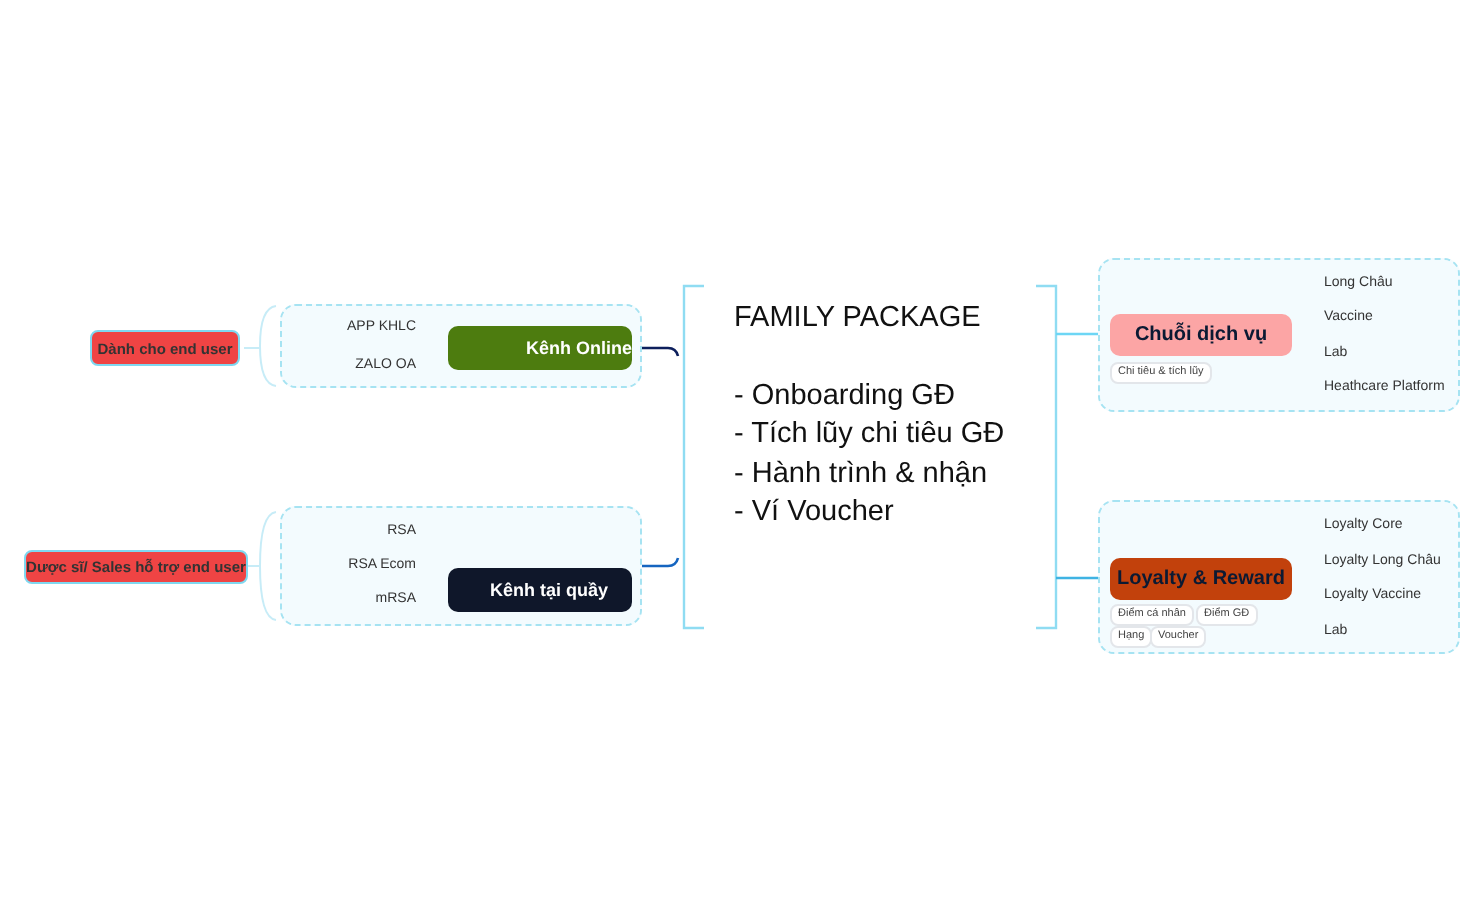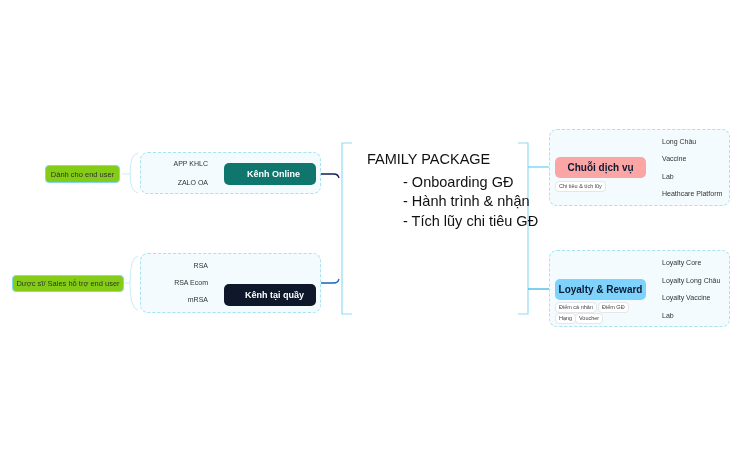--- a/index.html
+++ b/index.html
@@ -7,48 +7,49 @@
     width: 738px; height: 457px; background: #ffffff; position: relative; overflow: hidden;
     font-family: "Liberation Sans", "DejaVu Sans", sans-serif; color: #1f2937;
   }
   .svg-layer { position: absolute; left: 0; top: 0; width: 738px; height: 457px; pointer-events: none; }
 
   .group-box {
     position: absolute; border: 1px dashed #a6e3f2; background: #f3fbfe; border-radius: 8px;
     box-sizing: border-box;
   }
   .side-label {
-    position: absolute; box-sizing: border-box; border: 1.5px solid #7fd8f0; background: #84cc16;
+    position: absolute; box-sizing: border-box; border: 1.5px solid #7fd8f0; background: #ef4444;
     border-radius: 4px; font-size: 7.5px; color: #333; display: flex; align-items: center; justify-content: center;
     white-space: nowrap;
+    font-weight: bold;
   }
   .leaf {
     position: absolute; font-size: 7px; color: #333; white-space: nowrap;
   }
   .leaf.right-align { text-align: right; }
   .node {
     position: absolute; box-sizing: border-box; border-radius: 5px; font-weight: bold;
     display: flex; align-items: center; white-space: nowrap;
   }
-  .node-online { background: #0f766e; color: #fff; font-size: 9px; justify-content: flex-end; padding-right: 16px; }
+  .node-online { background: #4d7c0f; color: #fff; font-size: 9px; justify-content: flex-end; padding-right: 0; }
   .node-counter { background: #0f172a; color: #fff; font-size: 9px; justify-content: flex-end; padding-right: 12px; margin-top: 12px; }
   .node-service { background: #fca5a5; color: #0b1a33; font-size: 10px; justify-content: center; }
-  .node-loyalty { background: #7dd3fc; color: #0b1a33; font-size: 10px; justify-content: center; }
+  .node-loyalty { background: #c2410c; color: #0b1a33; font-size: 10px; justify-content: center; }
 
   .tag {
     position: absolute; font-size: 5.5px; color: #444; background: #fff; border: 1px solid #e3e6ea;
     border-radius: 4px; padding: 1px 3px; white-space: nowrap; line-height: 7px;
   }
 
   .center-text {
     position: absolute; left: 367px; top: 150px; font-size: 14.5px; color: #111; line-height: 19.5px;
     white-space: nowrap;
   }
-  .center-text .title { display: block; margin-bottom: 3px; }
-  .center-text .line { display: block; margin-left: 36px; }
+  .center-text .title { display: block; margin-bottom: 19px; }
+  .center-text .line { display: block; }
 </style>
 </head>
 <body>
 
 <svg class="svg-layer" viewBox="0 0 738 457">
 
   <path d="M352 143 H342 V314 H352" fill="none" stroke="#8fdcf2" stroke-width="1.2"></path>
   <path d="M518 143 H528 V314 H518" fill="none" stroke="#8fdcf2" stroke-width="1.2"></path>
 
   <path d="M138 153 Q130 154 130 173 Q130 192 138 193" fill="none" stroke="#c7ecf7" stroke-width="1"></path>
@@ -89,22 +90,23 @@
 <div class="side-label" style="left:12px; top:275px; width:112px; height:17px;">Dược sĩ/ Sales hỗ trợ end user</div>
 <div class="group-box" style="left:140px; top:253px; width:181px; height:60px;"></div>
 <div class="leaf right-align" style="left:160px; top:262px; width:48px;">RSA</div>
 <div class="leaf right-align" style="left:160px; top:279px; width:48px;">RSA Ecom</div>
 <div class="leaf right-align" style="left:160px; top:296px; width:48px;">mRSA</div>
 <div class="node node-counter" style="left:224px; top:272px; width:92px; height:22px;">Kênh tại quầy</div>
 
 <div class="center-text">
   <span class="title">FAMILY PACKAGE</span>
   <span class="line">- Onboarding GĐ</span>
+  <span class="line">- Tích lũy chi tiêu GĐ</span>
   <span class="line">- Hành trình &amp; nhận</span>
-  <span class="line">- Tích lũy chi tiêu GĐ</span>
+  <span class="line">- Ví Voucher</span>
 </div>
 
 <div class="group-box" style="left:549px; top:129px; width:181px; height:77px;"></div>
 <div class="node node-service" style="left:555px; top:157px; width:91px; height:21px;">Chuỗi dịch vụ</div>
 <div class="tag" style="left:555px; top:181px;">Chi tiêu &amp; tích lũy</div>
 <div class="leaf" style="left:662px; top:138px;">Long Châu</div>
 <div class="leaf" style="left:662px; top:155px;">Vaccine</div>
 <div class="leaf" style="left:662px; top:173px;">Lab</div>
 <div class="leaf" style="left:662px; top:190px;">Heathcare Platform</div>
 

